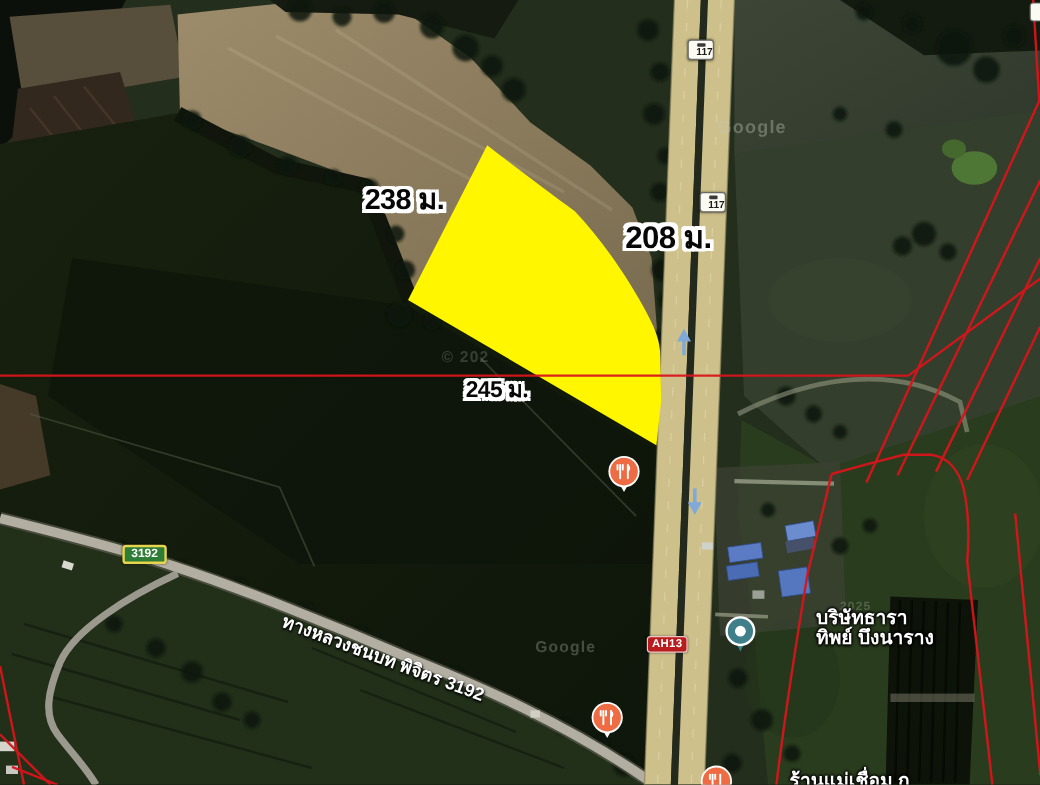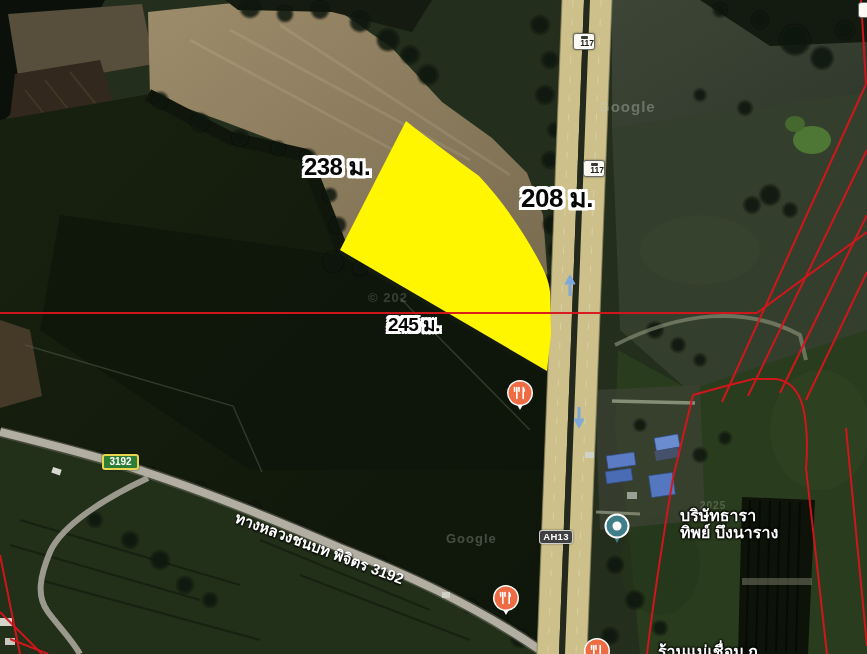--- a/index.html
+++ b/index.html
@@ -33,21 +33,21 @@
   .wm{position:absolute;color:rgba(195,200,190,.38);font-weight:700;letter-spacing:1px;white-space:nowrap;}
   
   .shield117{
     position:absolute;width:22px;height:17px;background:#fbfbf4;border:1px solid #6b6b66;
     border-radius:3px;box-sizing:border-box;text-align:right;
     box-shadow:0 0 2px rgba(0,0,0,.5);
   }
   .shield117 .emblem{display:block;width:7px;height:3px;background:#3a3a38;border-radius:1px;margin:2px auto 0;}
   .shield117 .num{display:block;font-size:8.5px;font-weight:700;color:#1c1c1a;line-height:9px;}
   .shieldAH{
-    position:absolute;width:34px;height:14px;background:#404040;border:1px solid rgba(255,255,255,.75);
+    position:absolute;width:34px;height:14px;background:#b91c1c;border:1px solid rgba(255,255,255,.75);
     border-radius:3px;box-sizing:border-box;color:#fff;font-size:9.5px;font-weight:700;
     text-align:center;line-height:12px;letter-spacing:.3px;box-shadow:0 0 2px rgba(0,0,0,.5);
   }
   .shield3192{
     position:absolute;width:37px;height:16px;background:#2e7d36;border:2px solid #e8d44d;
     border-radius:3px;box-sizing:border-box;color:#fff;font-size:10px;font-weight:700;
     text-align:center;line-height:12px;box-shadow:0 0 2px rgba(0,0,0,.6);
   }
   .shield-clip{
     position:absolute;width:14px;height:16px;background:#fbfbf4;border:1px solid #6b6b66;

